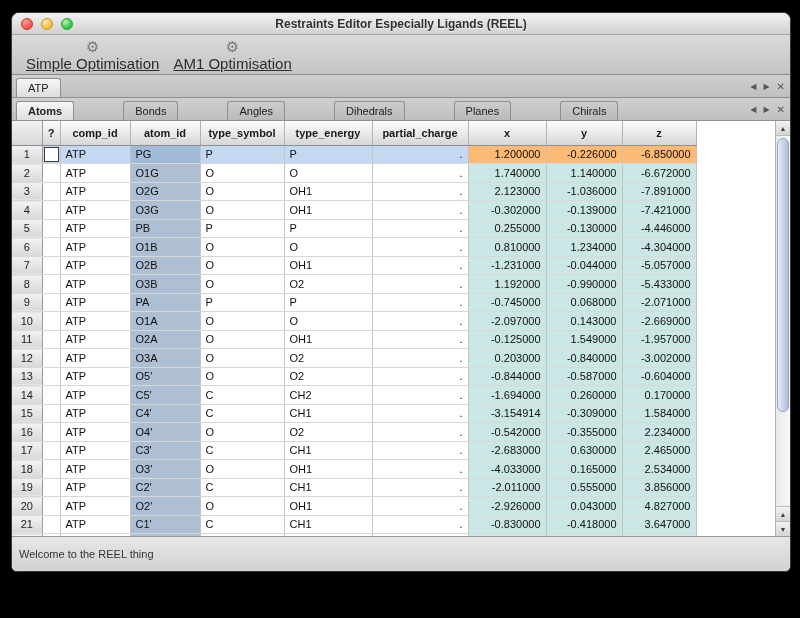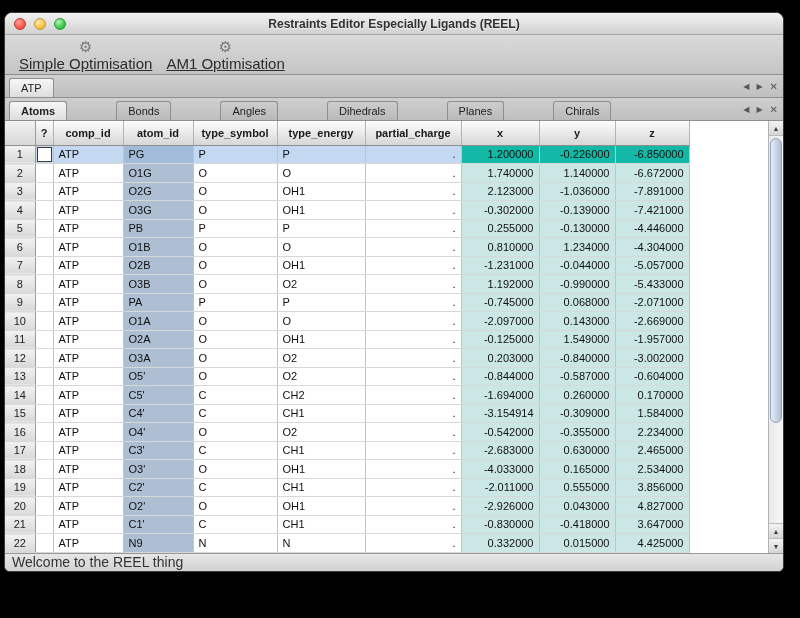--- a/index.html
+++ b/index.html
@@ -1,18 +1,18 @@
 <!DOCTYPE html>
 <html><head>
 <meta charset="utf-8">
 <style>
   * { margin:0; padding:0; box-sizing:border-box; }
   html,body { width:800px; height:618px; background:#000; overflow:hidden;
               font-family:"Liberation Sans","DejaVu Sans",sans-serif; }
-  .window { position:absolute; left:4px; top:12px; width:780px; height:560px;
+  .window { position:absolute; left:11px; top:12px; width:780px; height:560px;
             border:1px solid #3a3a3a; border-radius:8px 8px 6px 6px; overflow:hidden;
             background:#fff; display:flex; flex-direction:column;
             box-shadow:0 10px 28px rgba(0,0,0,.85); }
 
   
   .titlebar { flex:0 0 22px; background:linear-gradient(#f2f2f2,#d1d1d1);
               border-bottom:1px solid #a5a5a5; position:relative;
               display:flex; align-items:center; justify-content:center; }
   .title { font-size:12px; font-weight:bold; color:#313131; text-shadow:0 1px 0 rgba(255,255,255,.6); }
   .traffic { position:absolute; left:9px; top:5px; display:flex; gap:8px; }
@@ -55,41 +55,41 @@
                    white-space:nowrap; overflow:hidden; }
   .grid td.rn, .grid th.rn { background:linear-gradient(#f2f2f2,#d8d8d8); text-align:center;
                    border-right:1px solid #9b9b9b; color:#222; padding:0 2px; }
   .grid td.qc { padding:1px; }
   .grid td.num { text-align:right; }
   .grid td.atomcol { background:#aebfd3; }
   .grid td.xyzcol  { background:#cbe7e5; }
   .grid tr.selected td { background:#c4d8f2; }
   .grid tr.selected td.rn { background:linear-gradient(#f2f2f2,#d8d8d8); }
   .grid tr.selected td.atomcol { background:#a2bbd9; }
-  .grid tr.selected td.xyzcol  { background:#14b8a6; }
+  .grid tr.selected td.xyzcol  { background:#fdba74; }
   .editbox { width:100%; height:15px; background:#fff; border:1.5px solid #3d3d3d; }
 
   
   .scrollbar { position:absolute; right:0; top:0; bottom:0; width:15px;
                background:linear-gradient(to right,#e9e9e9,#f7f7f7);
                border-left:1px solid #b2b2b2; }
   .sb-btn { position:absolute; left:0; width:14px; height:15px; display:flex;
             align-items:center; justify-content:center; font-size:7px; color:#3f3f3f;
             background:linear-gradient(#f3f3f3,#d5d5d5); }
   .sb-btn.top { top:0; border-bottom:1px solid #bcbcbc; }
   .sb-btn.b1  { bottom:15px; border-top:1px solid #bcbcbc; }
   .sb-btn.b2  { bottom:0;  border-top:1px solid #bcbcbc; }
   .sb-thumb { position:absolute; left:1px; width:12px; top:17px; height:66%;
               border-radius:6px; border:1px solid #93a4bd;
               background:linear-gradient(to right,#e6ecf5,#aebfd6); }
 
   
   .statusbar { flex:0 0 18px; background:linear-gradient(#e7e7e7,#d2d2d2);
-               border-top:1px solid #989898; display:flex; align-items:flex-start;
-               padding:0 7px; font-size:14px; color:#333; }
+               border-top:1px solid #989898; display:flex; align-items:flex-end;
+               padding:11px 7px; font-size:11px; color:#333; }
 </style>
 </head>
 <body>
 
 <div class="window">
 
   <div class="titlebar">
     <div class="traffic">
       <div class="light red"></div>
       <div class="light yellow"></div>

